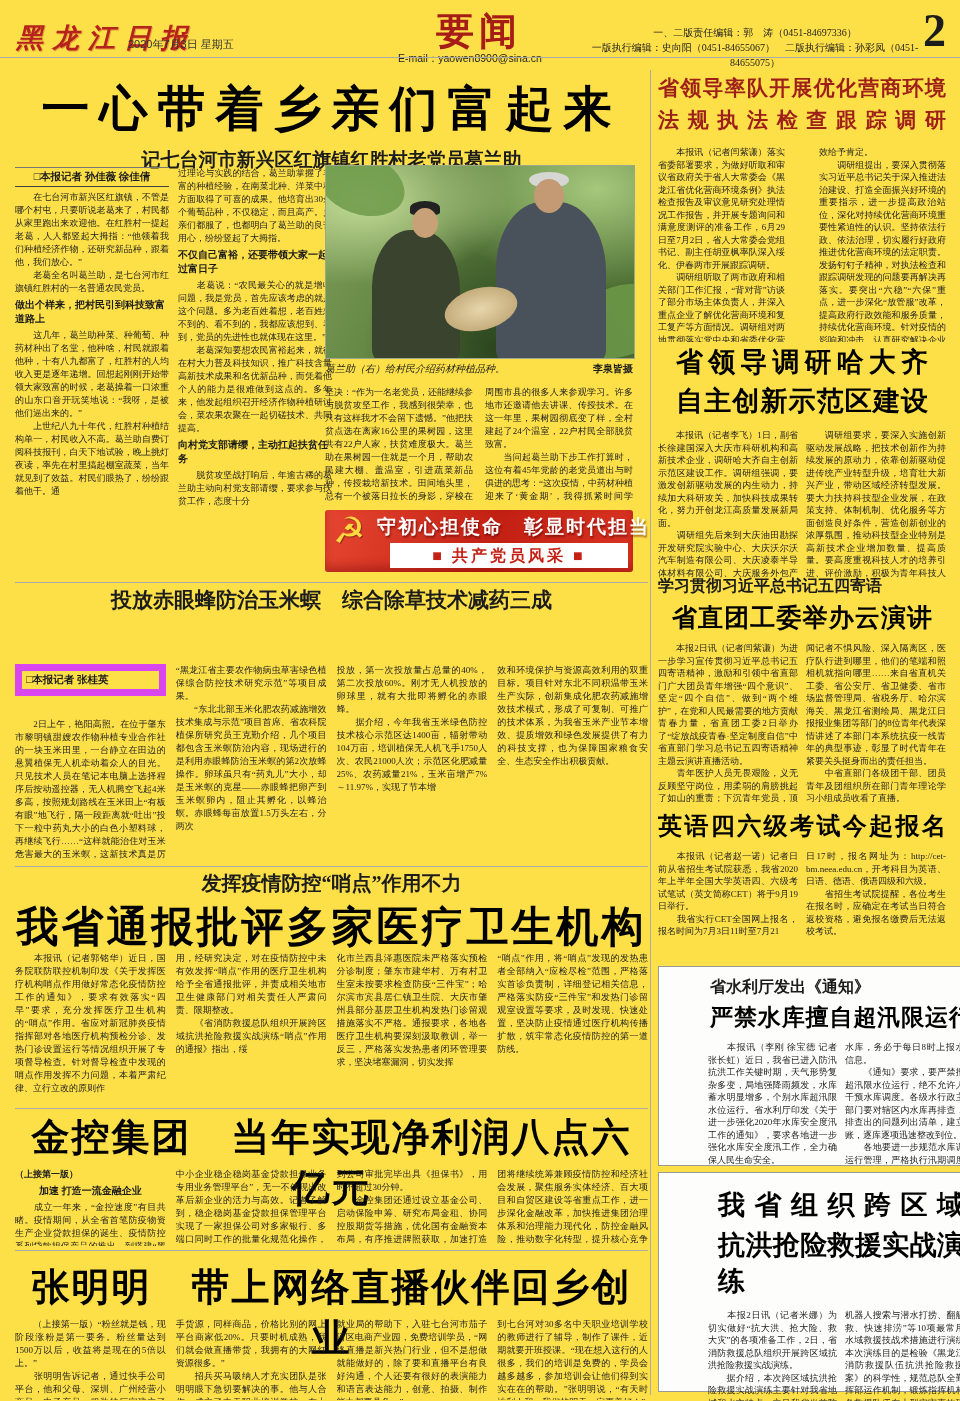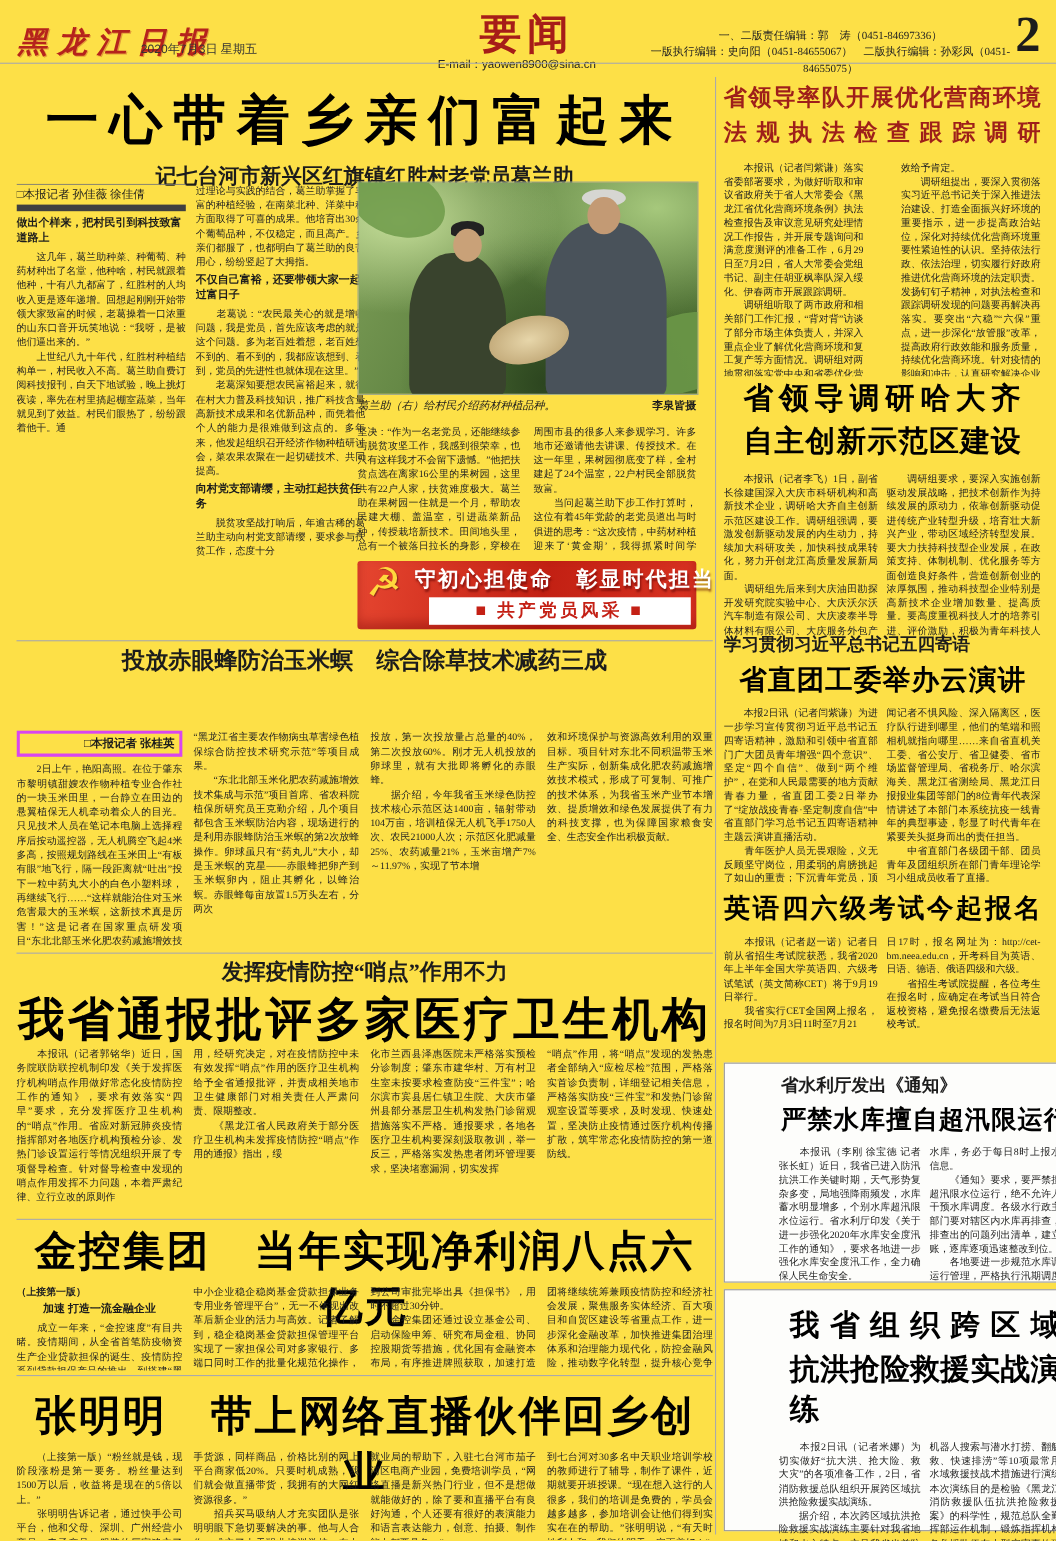--- a/index.html
+++ b/index.html
@@ -16,24 +16,24 @@
   .email{position:absolute;left:398px;top:52px;font-size:10.5px;color:#222;font-family:"Liberation Sans",sans-serif;}
   .editors{position:absolute;left:590px;top:25px;width:330px;font-size:10px;line-height:15px;
            text-align:center;color:#222;}
   .pagenum{position:absolute;right:14px;top:4px;font-size:46px;font-weight:bold;font-family:"Liberation Serif",serif;}
   
   .kicker{font-weight:bold;text-align:center;font-family:"Liberation Serif",serif;}
   .h-hei{font-family:Liberation Mono, monospace;font-weight:bold;color:#000;text-align:center;}
   .body-txt{font-size:9px;line-height:13px;text-align:justify;white-space:pre-line;overflow:hidden;color:#222;}
   .subhead-inline{font-weight:bold;font-size:10px;line-height:14px;text-align:left;margin:3px 0;
                   font-family:"Liberation Sans",sans-serif;}
-  .byline-box{font-weight:normal;font-size:10.5px;padding:2px 0;margin-bottom:4px;
-              border-top:1px solid #777;border-bottom:6px solid #404040;}
-  .byline-frame{border:3px solid #d946ef;font-weight:bold;font-size:10.5px;text-align:right;
-                padding:2px 4px;margin-bottom:5px;}
+  .byline-box{font-weight:bold;font-size:10.5px;text-align:center;padding:2px 0;margin-bottom:4px;
+              border-top:1px solid #777;border-bottom:1px solid #404040;}
+  .byline-frame{border:7px solid #d946ef;font-weight:bold;font-size:10.5px;text-align:left;
+                padding:2px 4px;margin-bottom:22px;}
   .cols4{position:absolute;display:flex;gap:10px;}
   .cols4>div{flex:1;overflow:hidden;}
   .two-col{display:flex;gap:8px;}
   .two-col>div{flex:1;overflow:hidden;}
   .stretch{text-align:justify;text-align-last:justify;}
   
   .photo{position:absolute;left:325px;top:90px;width:308px;height:192px;overflow:hidden;border:1px solid #9aa78c;
          background:
           radial-gradient(ellipse at 12% 18%,#c3dc97 0%,rgba(195,220,151,0) 38%),
           radial-gradient(ellipse at 88% 12%,#a6c87c 0%,rgba(166,200,124,0) 42%),
@@ -88,20 +88,22 @@
   <div class="hairline" style="left:0;top:57px;width:960px;height:1px;"></div>
 
   <div class="hairline" style="left:650px;top:70px;width:1px;height:1325px;"></div>
 
   <div class="abs" style="left:15px;top:75px;width:633px;height:503px;">
     <div class="h-hei" style="font-size:48px;letter-spacing:10px;margin-top:2px;">一心带着乡亲们富起来</div>
     <div class="kicker" style="font-size:19px;margin-top:6px;">记七台河市新兴区红旗镇红胜村老党员葛兰助</div>
 
     <div class="abs" style="left:0;top:92px;width:154px;height:410px;overflow:hidden;">
       <div class="byline-box">□本报记者 孙佳薇 徐佳倩</div>
+      <div class="body-txt">　　在七台河市新兴区红旗镇，不管是哪个村屯，只要听说老葛来了，村民都从家里跑出来欢迎他。在红胜村一提起老葛，人人都竖起大拇指：“他领着我们种植经济作物，还研究新品种，跟着他，我们放心。”
+　　老葛全名叫葛兰助，是七台河市红旗镇红胜村的一名普通农民党员。</div>
       <div class="subhead-inline">做出个样来，把村民引到科技致富道路上</div>
       <div class="body-txt">　　这几年，葛兰助种菜、种葡萄、种药材种出了名堂，他种啥，村民就跟着他种，十有八九都富了，红胜村的人均收入更是逐年递增。回想起刚刚开始带领大家致富的时候，老葛操着一口浓重的山东口音开玩笑地说：“我呀，是被他们逼出来的。”
 　　上世纪八九十年代，红胜村种植结构单一，村民收入不高。葛兰助自费订阅科技报刊，白天下地试验，晚上挑灯夜读，率先在村里搞起棚室蔬菜，当年就见到了效益。村民们眼热了，纷纷跟着他干。通</div>
     </div>
 
     <div class="abs" style="left:163px;top:92px;width:154px;height:410px;overflow:hidden;">
       <div class="body-txt">过理论与实践的结合，葛兰助掌握了丰富的种植经验，在南菜北种、洋菜中种方面取得了可喜的成果。他培育出30余个葡萄品种，不仅稳定，而且高产。乡亲们都服了，也都明白了葛兰助的良苦用心，纷纷竖起了大拇指。</div>
       <div class="subhead-inline">不仅自己富裕，还要带领大家一起过富日子</div>
       <div class="body-txt">　　老葛说：“农民最关心的就是增收问题，我是党员，首先应该考虑的就是这个问题。多为老百姓着想，老百姓想不到的、看不到的，我都应该想到、看到，党员的先进性也就体现在这里。”
 　　老葛深知要想农民富裕起来，就得在村大力普及科技知识，推广科技含量高新技术成果和名优新品种，而凭着他个人的能力是很难做到这点的。多年来，他发起组织召开经济作物种植研讨会，菜农果农聚在一起切磋技术、共同提高。</div>
@@ -153,21 +155,21 @@
   </div>
 
   <div class="hairline" style="left:15px;top:866px;width:633px;height:1px;"></div>
 
   <div class="abs" style="left:15px;top:870px;width:633px;height:234px;">
     <div class="kicker" style="font-size:20px;">发挥疫情防控“哨点”作用不力</div>
     <div class="h-hei" style="font-size:42px;letter-spacing:3px;margin-top:2px;">我省通报批评多家医疗卫生机构</div>
     <div class="cols4" style="left:0;top:82px;width:633px;height:150px;">
       <div class="body-txt">　　本报讯（记者郭铭华）近日，国务院联防联控机制印发《关于发挥医疗机构哨点作用做好常态化疫情防控工作的通知》，要求有效落实“四早”要求，充分发挥医疗卫生机构的“哨点”作用。省应对新冠肺炎疫情指挥部对各地医疗机构预检分诊、发热门诊设置运行等情况组织开展了专项督导检查。针对督导检查中发现的哨点作用发挥不力问题，本着严肃纪律、立行立改的原则作</div>
       <div class="body-txt">用，经研究决定，对在疫情防控中未有效发挥“哨点”作用的医疗卫生机构给予全省通报批评，并责成相关地市卫生健康部门对相关责任人严肃问责、限期整改。
-　　《黑龙江省人民政府关于部分医疗卫生机构未发挥疫情防控“哨点”作用的通报》指出，绥</div>
+　　《省消防救援总队组织开展跨区域抗洪抢险救援实战演练“哨点”作用的通报》指出，绥</div>
       <div class="body-txt">化市兰西县泽惠医院未严格落实预检分诊制度；肇东市建华村、万有村卫生室未按要求检查防疫“三件宝”；哈尔滨市宾县居仁镇卫生院、大庆市肇州县部分基层卫生机构发热门诊留观措施落实不严格。通报要求，各地各医疗卫生机构要深刻汲取教训，举一反三，严格落实发热患者闭环管理要求，坚决堵塞漏洞，切实发挥</div>
       <div class="body-txt">“哨点”作用，将“哨点”发现的发热患者全部纳入“应检尽检”范围，严格落实首诊负责制，详细登记相关信息，严格落实防疫“三件宝”和发热门诊留观室设置等要求，及时发现、快速处置，坚决防止疫情通过医疗机构传播扩散，筑牢常态化疫情防控的第一道防线。</div>
     </div>
   </div>
 
   <div class="hairline" style="left:15px;top:1108px;width:633px;height:1px;"></div>
 
   <div class="abs" style="left:15px;top:1112px;width:633px;height:136px;">
     <div class="h-hei" style="font-size:38px;letter-spacing:2px;">金控集团　当年实现净利润八点六亿元</div>
     <div class="cols4" style="left:0;top:56px;width:633px;height:78px;">

